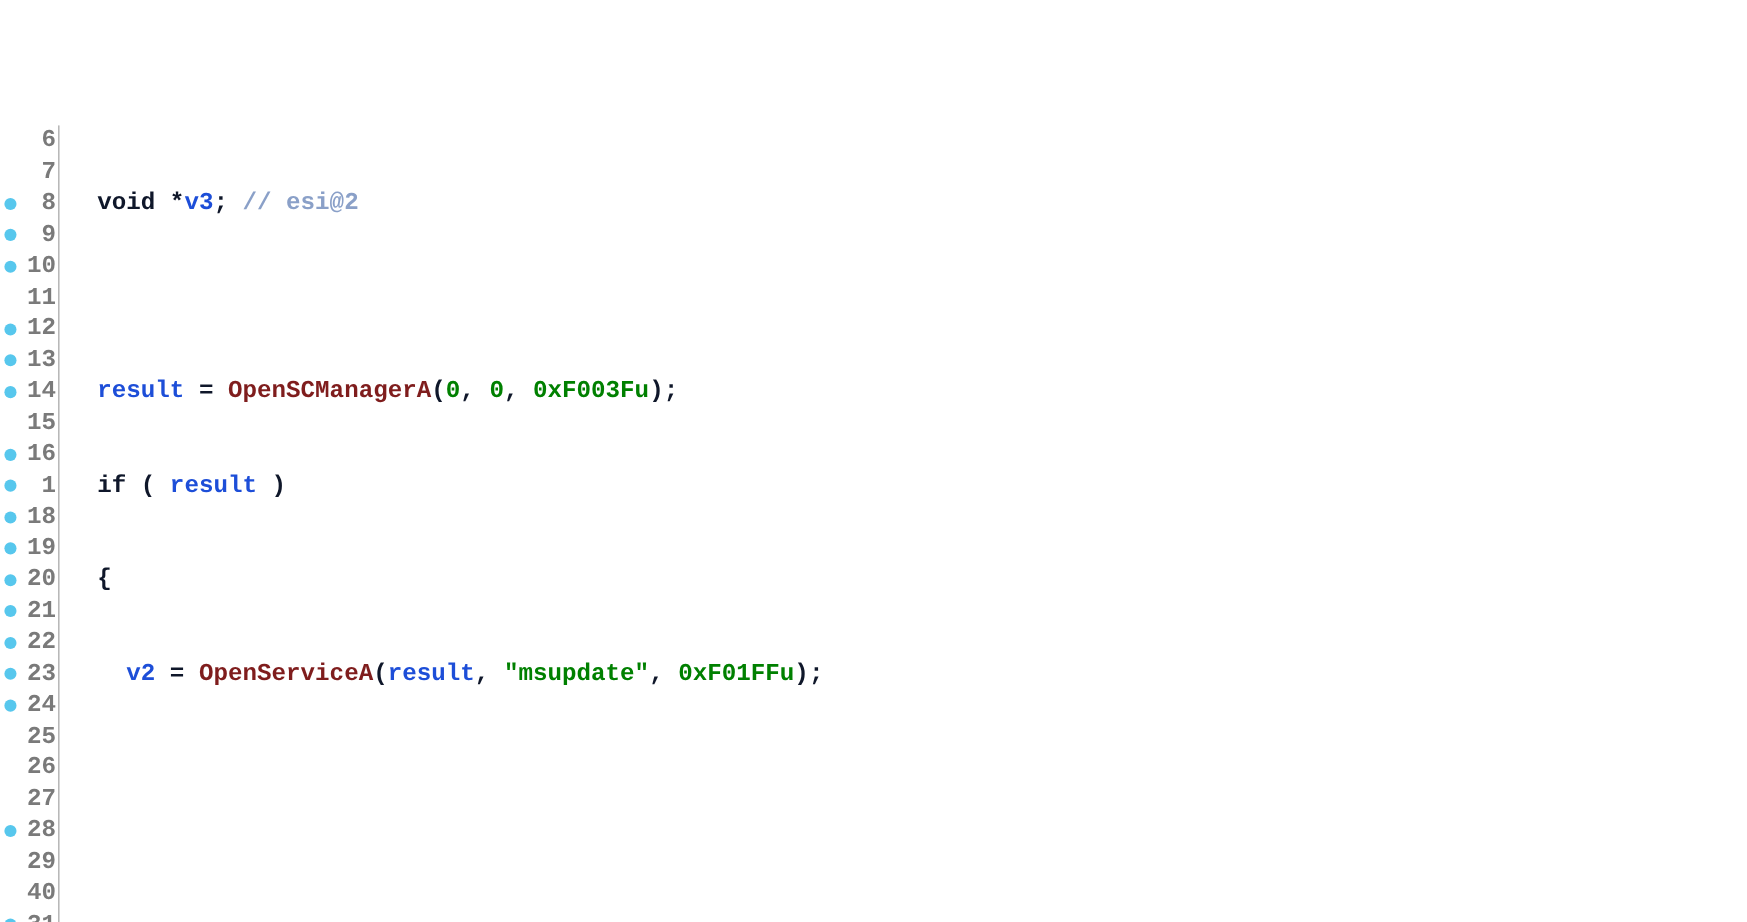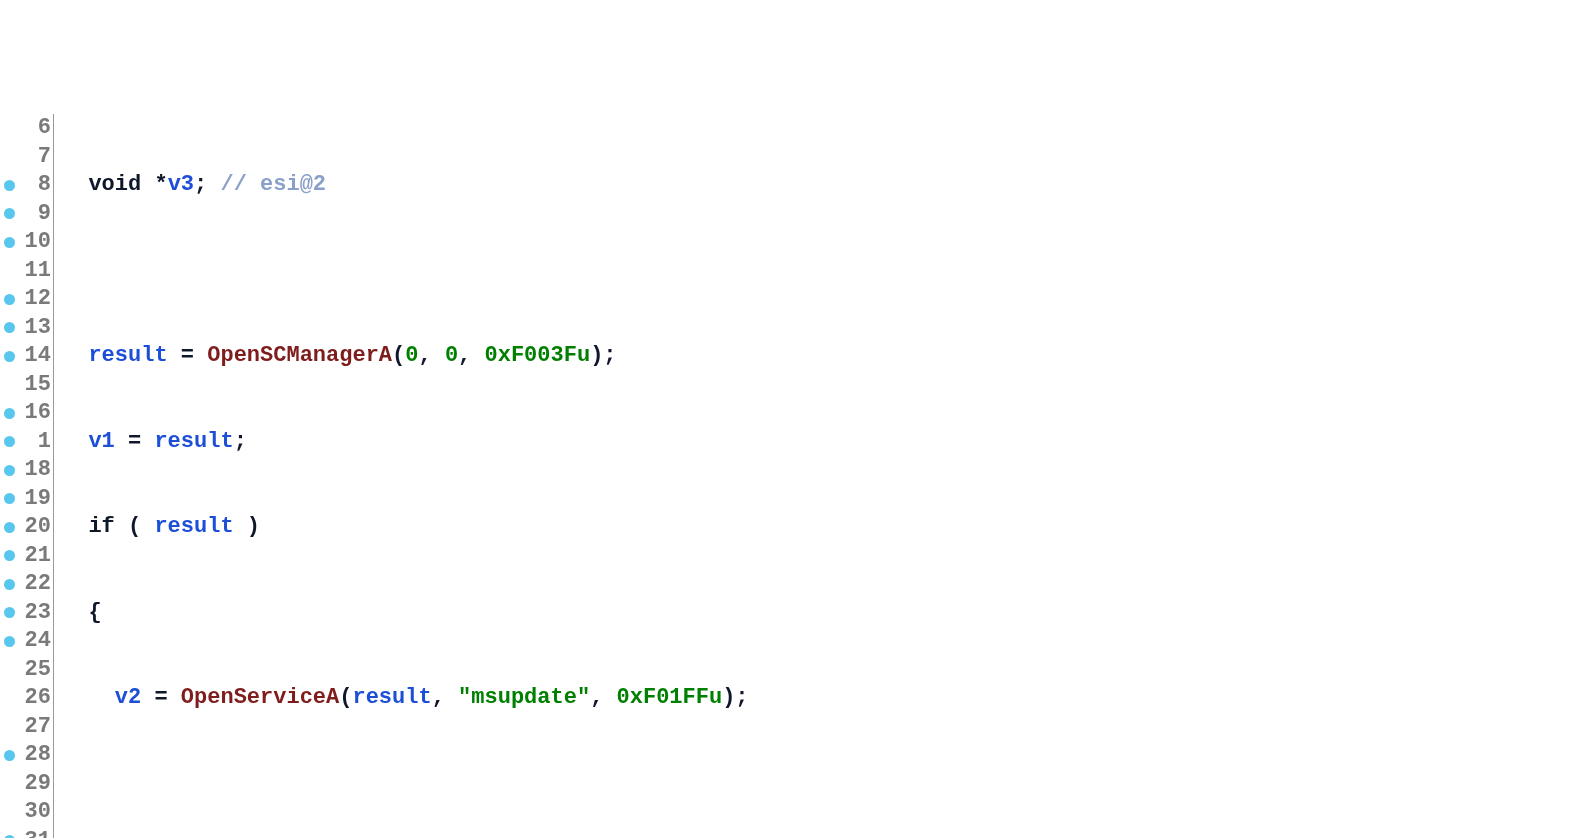--- a/index.html
+++ b/index.html
@@ -51,26 +51,25 @@
   .str  { color: #008000; }   
   .cmt  { color: #8aa0c8; margin-top: 16px; }   
 </style>
 </head>
 <body>
 
 
 
 <div class="editor">
   <div class="dots-col" id="dots"><div class="dot"></div><div class="dot"></div><div class="dot on"></div><div class="dot on"></div><div class="dot on"></div><div class="dot"></div><div class="dot on"></div><div class="dot on"></div><div class="dot on"></div><div class="dot"></div><div class="dot on"></div><div class="dot on"></div><div class="dot on"></div><div class="dot on"></div><div class="dot on"></div><div class="dot on"></div><div class="dot on"></div><div class="dot on"></div><div class="dot on"></div><div class="dot"></div><div class="dot"></div><div class="dot"></div><div class="dot on"></div><div class="dot"></div><div class="dot"></div><div class="dot on"></div></div>
-  <div class="gutter" id="gutter"><div>6</div><div>7</div><div>8</div><div>9</div><div>10</div><div>11</div><div>12</div><div>13</div><div>14</div><div>15</div><div>16</div><div>1</div><div>18</div><div>19</div><div>20</div><div>21</div><div>22</div><div>23</div><div>24</div><div>25</div><div>26</div><div>27</div><div>28</div><div>29</div><div>30</div><div>31</div></div>
+  <div class="gutter" id="gutter"><div>6</div><div>7</div><div>8</div><div>9</div><div>10</div><div>11</div><div>12</div><div>13</div><div>14</div><div>15</div><div>16</div><div>1</div><div>18</div><div>19</div><div>20</div><div>21</div><div>22</div><div>23</div><div>24</div><div>25</div><div>26</div><div>27</div><div>28</div><div>29</div><div>40</div><div>31</div></div>
   <div class="code">
     <div><span class="kw">  void </span><span class="kw">*</span><span class="id">v3</span><span class="kw">; </span><span class="cmt">// esi@2</span></div>
     <div><span class="kw"></span></div>
     <div><span class="kw">  </span><span class="id">result</span><span class="kw"> = </span><span class="fn">OpenSCManagerA</span><span class="kw">(</span><span class="num">0</span><span class="kw">, </span><span class="num">0</span><span class="kw">, </span><span class="num">0xF003Fu</span><span class="kw">);</span></div>
-    <div><span class="kw">  </span><span class="id">v1</span><span class="kw"> = </span><span class="id">result</span><span class="kw">;</span></div>
     <div><span class="kw">  if ( </span><span class="id">result</span><span class="kw"> )</span></div>
     <div><span class="kw">  {</span></div>
     <div><span class="kw">    </span><span class="id">v2</span><span class="kw"> = </span><span class="fn">OpenServiceA</span><span class="kw">(</span><span class="id">result</span><span class="kw">, </span><span class="str">"msupdate"</span><span class="kw">, </span><span class="num">0xF01FFu</span><span class="kw">);</span></div>
     
     
     
     
     
     
     

